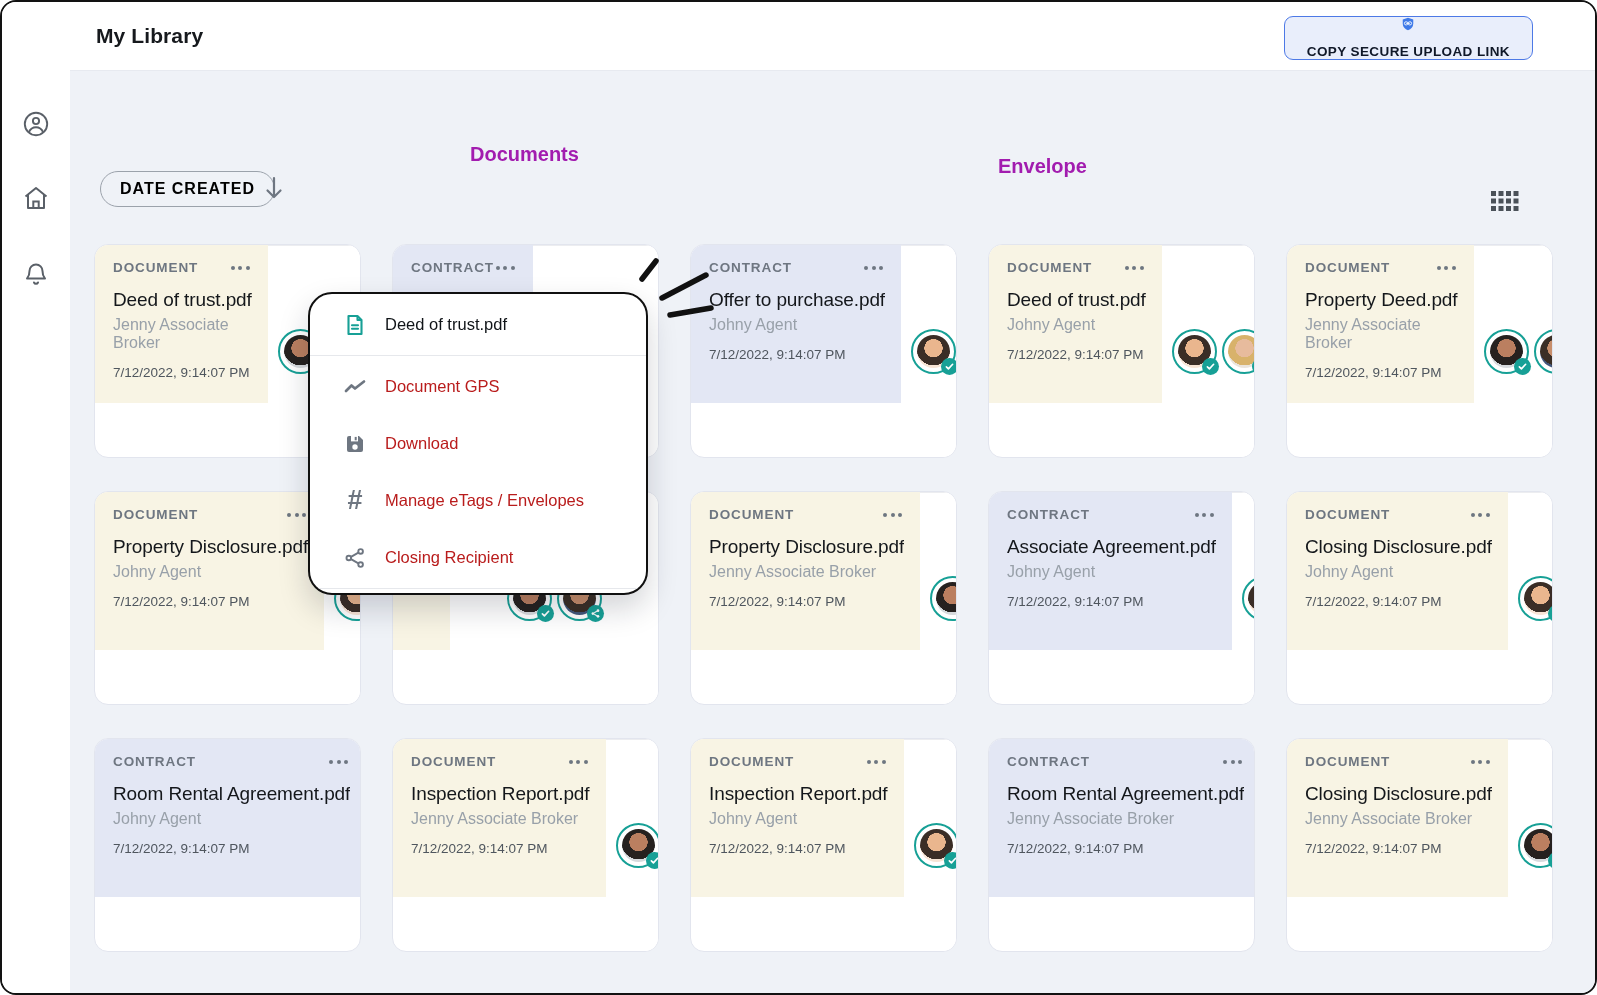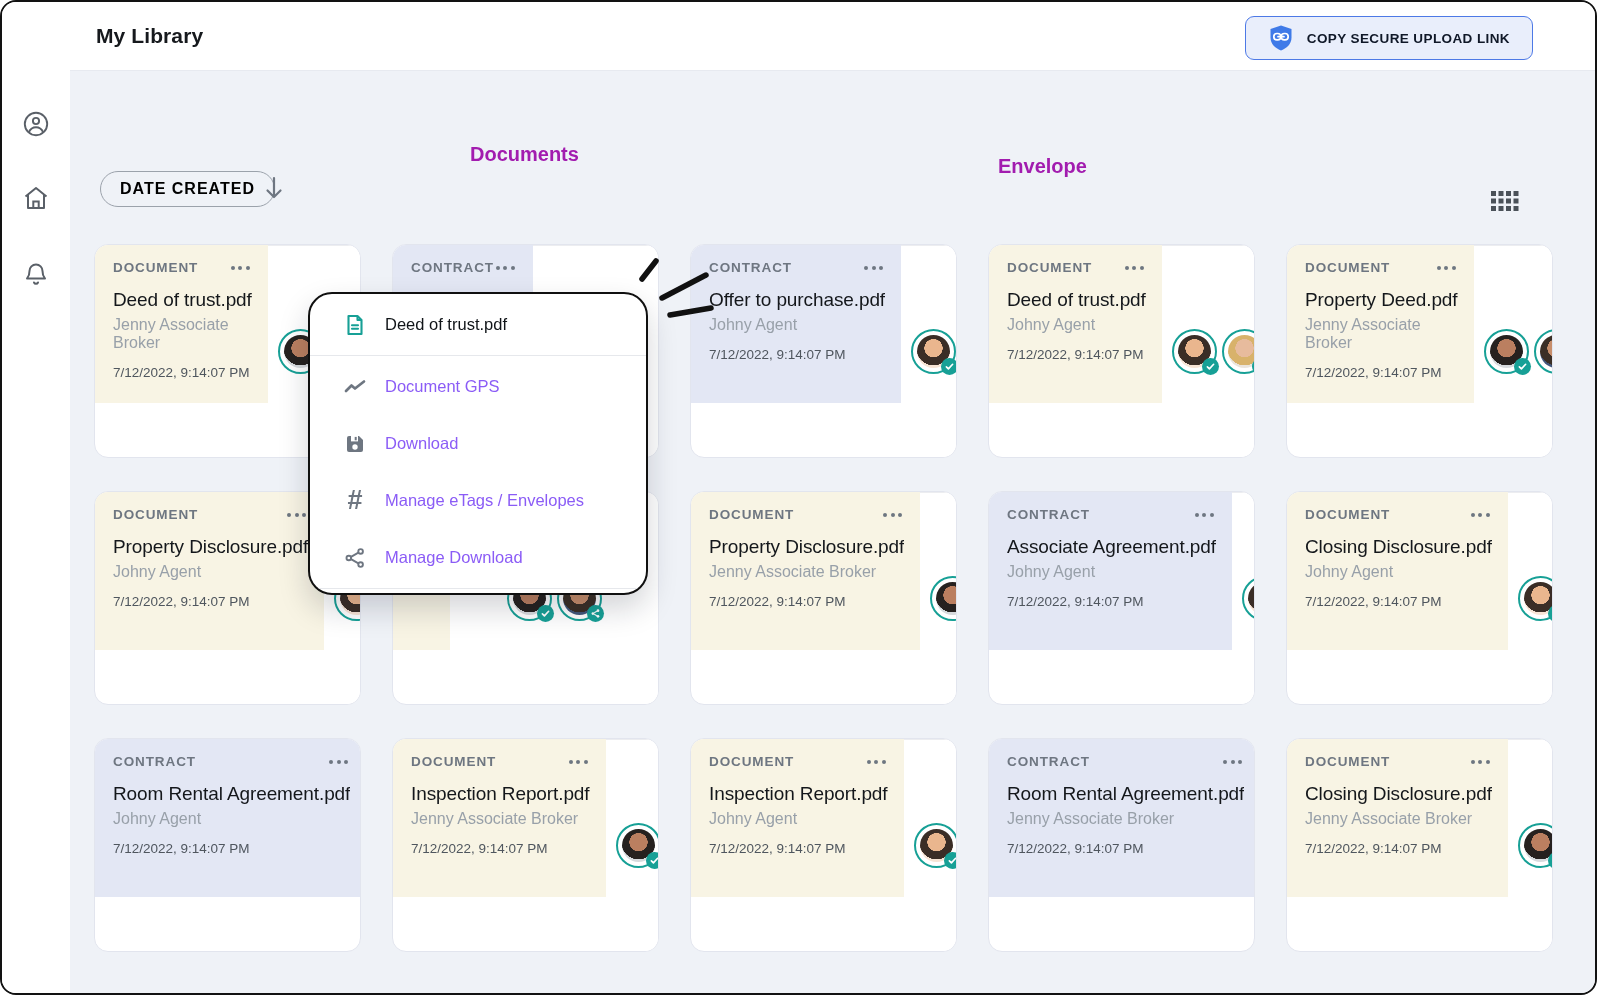--- a/index.html
+++ b/index.html
@@ -7,21 +7,21 @@
           border-radius:16px;overflow:hidden;background:#fff;}
   
   .topbar{position:absolute;left:0;top:0;right:0;height:68px;background:#fff;z-index:20;}
   .page-title{position:absolute;left:94px;top:22px;font-size:21px;font-weight:600;color:#16191d;letter-spacing:.1px;}
   .searchbox{position:absolute;left:540px;top:12px;width:420px;height:44px;background:#f4f4f6;border-radius:10px;}
   .searchbox input{position:absolute;left:18px;top:0;width:360px;height:44px;border:none;background:transparent;outline:none;
                    font-size:16px;color:#333;font-family:inherit;}
   .searchbox input::placeholder{color:#8b919b;}
   .search-ic{position:absolute;right:12px;top:10px;width:24px;height:24px;}
   .copy-btn{position:absolute;right:62px;top:14px;height:42px;padding:0 22px;display:flex;align-items:center;gap:13px;
-            background:#e9eefb;border:1.5px solid #4d79e6;border-radius:9px;cursor:pointer;}
+            background:#e9eefb;border:1.5px solid #4d79e6;border-radius:9px;cursor:pointer;flex-direction:column;}
   .copy-btn .lbl{font-size:13.5px;font-weight:700;letter-spacing:.4px;color:#101828;}
   
   .sidebar{position:absolute;left:0;top:68px;bottom:0;width:68px;background:#fff;z-index:15;}
   .side-ic{position:absolute;left:20px;width:28px;height:28px;cursor:pointer;}
   
   .content{position:absolute;left:68px;top:68px;right:0;bottom:0;background:#eff2f7;border-top:1px solid #e7eaf0;}
   .sec-h{position:absolute;font-size:20px;font-weight:700;color:#a21caf;}
   .h-docs{left:400px;top:72px;}
   .h-env{left:928px;top:84px;}
   .chip{position:absolute;left:30px;top:100px;height:34px;padding:0 19px;display:flex;align-items:center;
@@ -50,21 +50,21 @@
   .badge{position:absolute;right:-4px;bottom:-3px;width:17px;height:17px;border-radius:50%;background:#17a096;
          display:flex;align-items:center;justify-content:center;}
   .badge.none{background:#fff;}
   .badge svg{width:11px;height:11px;}
   
   .menu{position:absolute;left:306px;top:290px;width:336px;background:#fff;border:2.5px solid #101010;border-radius:24px;
         z-index:50;box-shadow:0 14px 30px rgba(16,24,40,.18);overflow:hidden;padding:2px 0;}
   .m-item{display:flex;align-items:center;gap:15px;height:57px;padding:0 18px 0 30px;cursor:pointer;}
   .m-item .ic{width:30px;height:26px;display:flex;align-items:center;justify-content:center;}
   .m-item .ic svg{width:24px;height:24px;}
-  .m-item .txt{font-size:16.5px;color:#8b5cf6;}
+  .m-item .txt{font-size:16.5px;color:#b91c1c;}
   .m-item.head .txt{font-weight:500;color:#101418;}
   .m-item.danger .txt{color:#c01747;font-weight:500;}
   .m-div{height:1px;background:#e6e8ec;margin:2px 0;}
   .hash-glyph{font-size:27px;font-weight:700;color:#6e7681;line-height:1;}
   
   .annot{position:absolute;left:0;top:0;width:1597px;height:995px;z-index:60;pointer-events:none;}
 </style>
 </head>
 <body>
 
@@ -873,21 +873,21 @@
   </div>
       <div class="m-item">
     <span class="ic">
           <svg viewBox="0 0 24 24" fill="none" stroke="#6e7681" stroke-width="1.9">
             <circle cx="17.6" cy="5.4" r="2.3"></circle>
             <circle cx="5.8" cy="12" r="2.3"></circle>
             <circle cx="17.6" cy="18.6" r="2.3"></circle>
             <path d="M8 10.8l7.4-4.2M8 13.2l7.4 4.2"></path>
           </svg>
         </span>
-    <span class="txt">Manage Download</span>
+    <span class="txt">Closing Recipient</span>
   </div>
       <div class="m-div"></div>
     </div>
 
   <svg class="annot" viewBox="0 0 1597 995">
       <path d="M640 277 L654 259" stroke="#111" stroke-width="5.5" stroke-linecap="round" fill="none"></path>
       <path d="M660 296 L704 273" stroke="#111" stroke-width="5.5" stroke-linecap="round" fill="none"></path>
       <path d="M668 313 L709 306" stroke="#111" stroke-width="5.5" stroke-linecap="round" fill="none"></path>
     </svg>
 </div>

